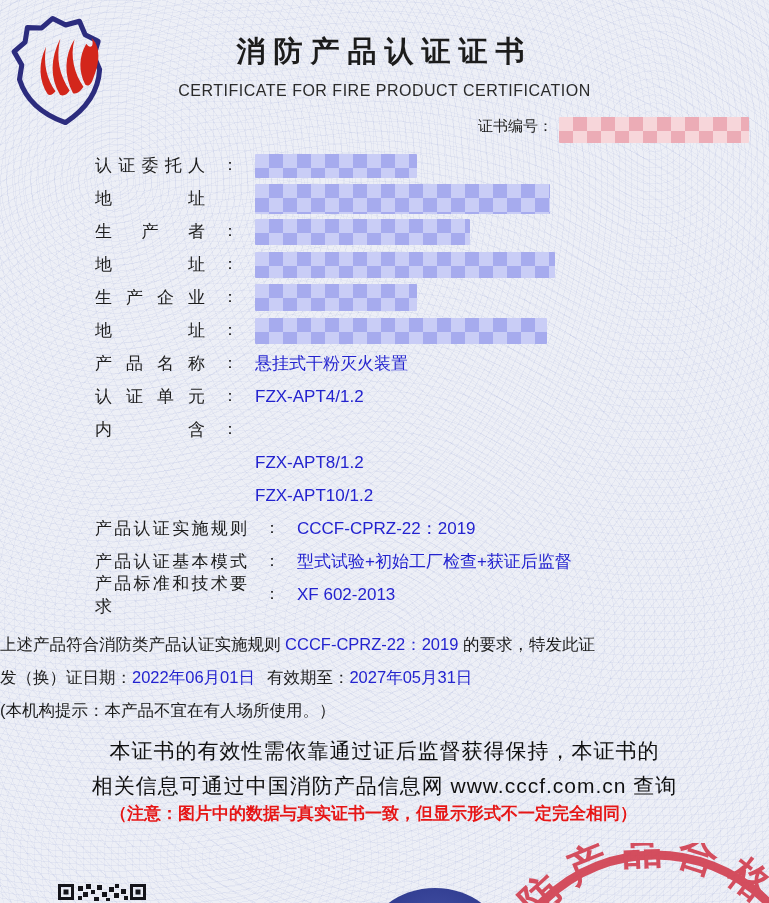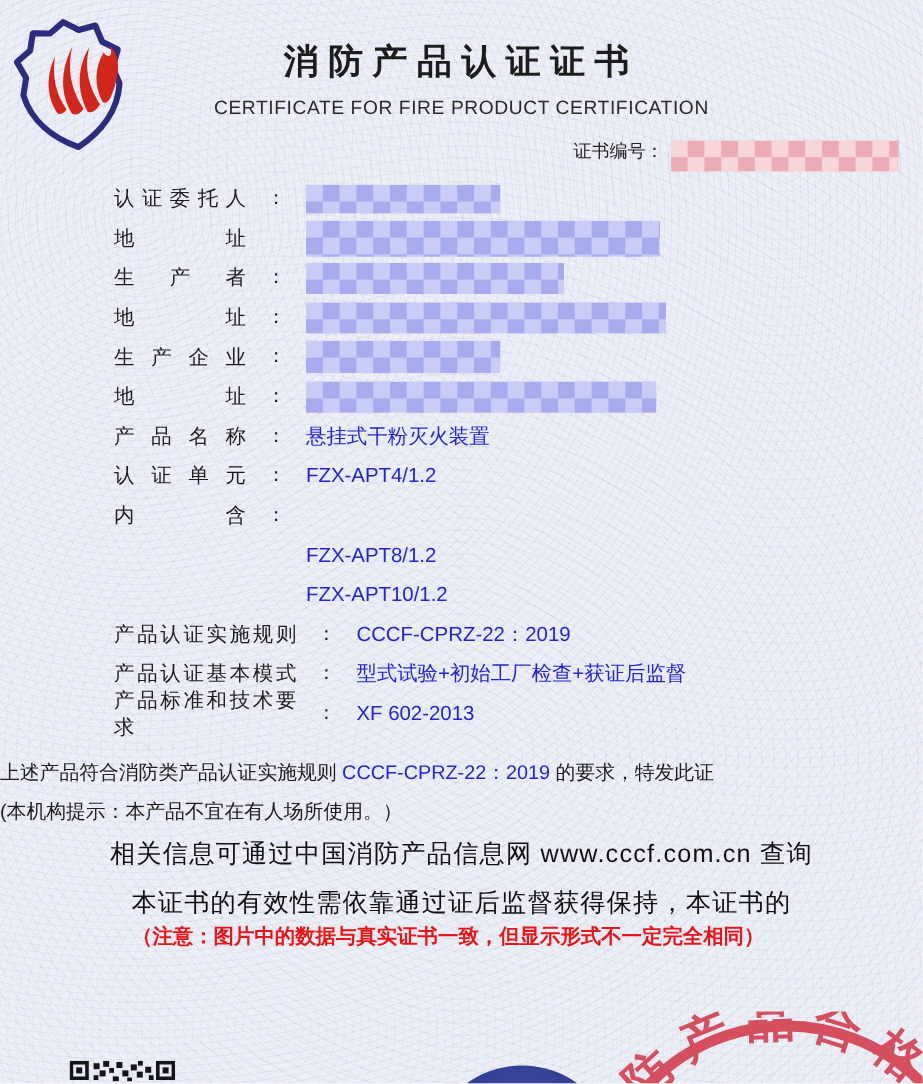--- a/index.html
+++ b/index.html
@@ -141,25 +141,28 @@
       <span class="flabel rule">产品标准和技术要求</span>
       <span class="fsep">：</span>
       <span class="fvalue">XF 602-2013</span>
     </div>
   </div>
 
   <div class="center-block">
     <div class="cline">
       <span>上述产品符合消防类产品认证实施规则 </span><span class="blue">CCCF-CPRZ-22：2019</span><span> 的要求，特发此证</span>
     </div>
+    <div class="cline">
+      <span>发（换）证日期：</span><span class="blue">2022年06月01日</span><span class="gap"></span><span>有效期至：</span><span class="blue">2027年05月31日</span>
+    </div>
     <div class="cline">(本机构提示：本产品不宜在有人场所使用。）</div>
   </div>
 
+  <div class="big" style="margin-top:6px;">本证书的有效性需依靠通过证后监督获得保持，本证书的</div>
   <div class="big">相关信息可通过中国消防产品信息网 www.cccf.com.cn 查询</div>
-  <div class="big" style="margin-top:6px;">本证书的有效性需依靠通过证后监督获得保持，本证书的</div>
   <div class="warning">（注意：图片中的数据与真实证书一致，但显示形式不一定完全相同）</div>
 
   <svg class="qr" width="88" height="30" viewBox="0 0 88 30">
     <g fill="#14141a">
       <path d="M0 0 H16 V16 H0 Z M3 3 H13 V13 H3 Z" fill-rule="evenodd"></path>
       <rect x="5.5" y="5.5" width="5" height="5"></rect>
       <path d="M72 0 H88 V16 H72 Z M75 3 H85 V13 H75 Z" fill-rule="evenodd"></path>
       <rect x="77.5" y="5.5" width="5" height="5"></rect>
       <rect x="20" y="2" width="5" height="5"></rect>
         <rect x="28" y="0" width="5" height="5"></rect>

